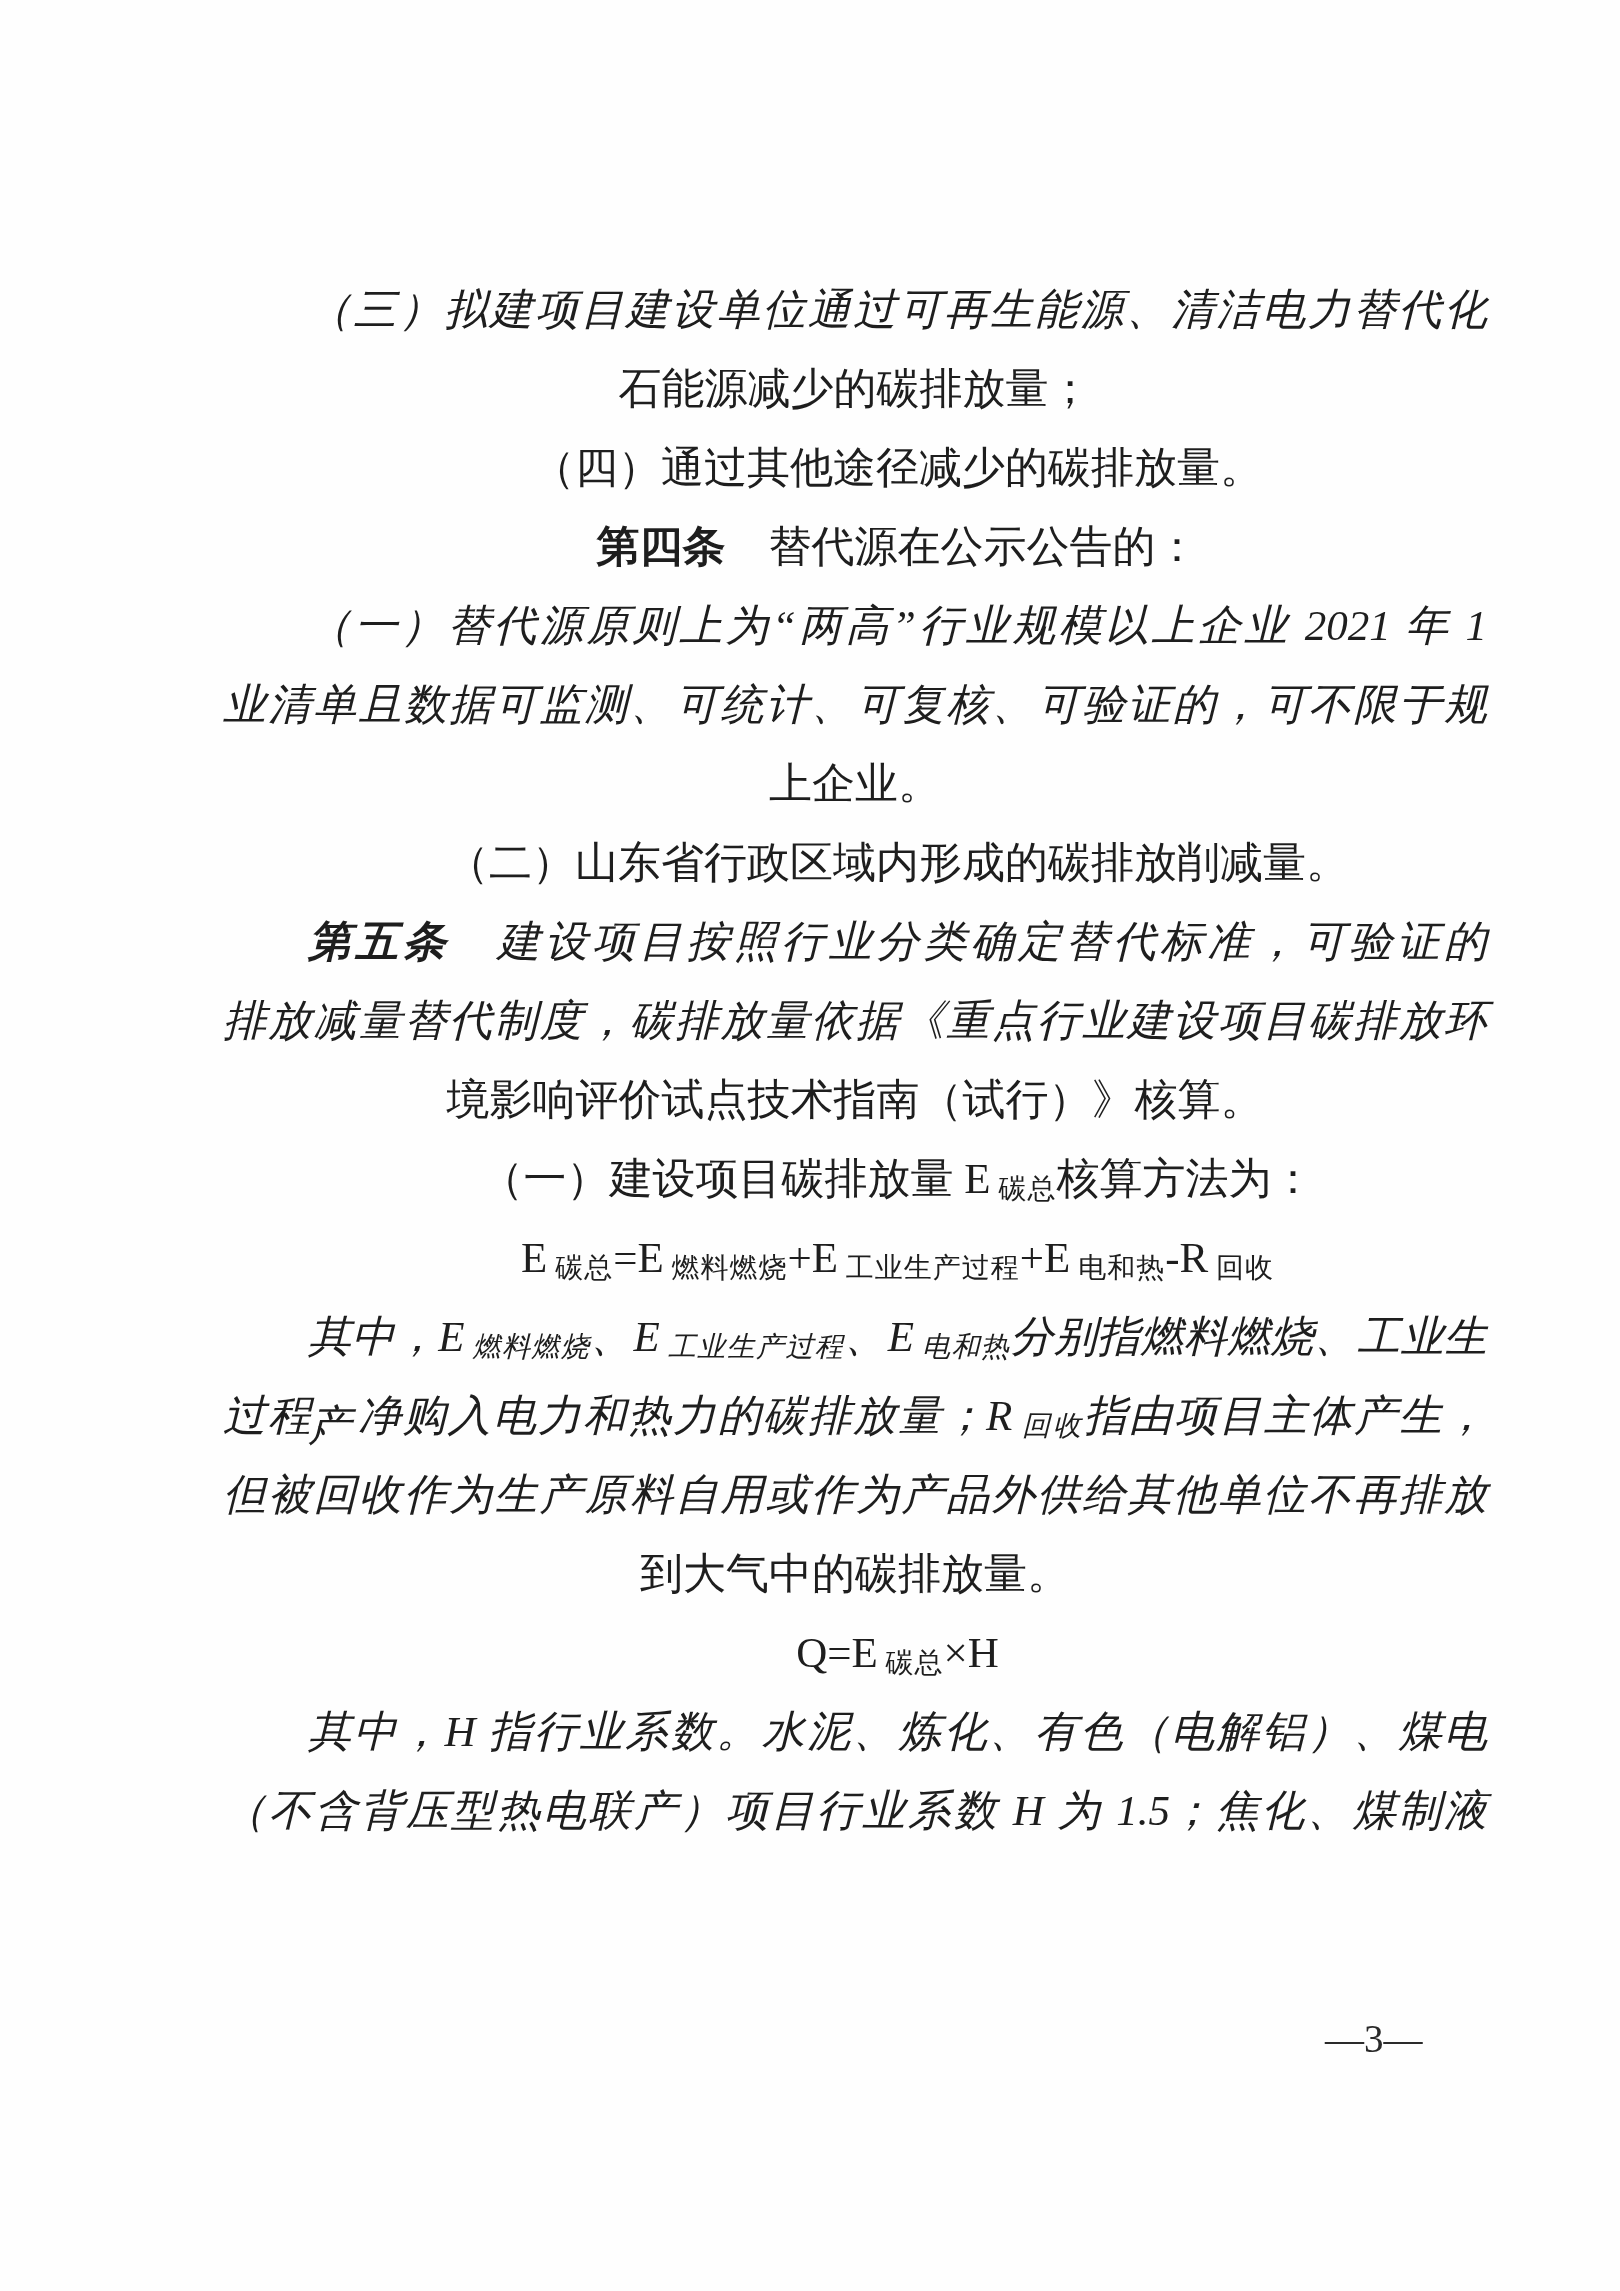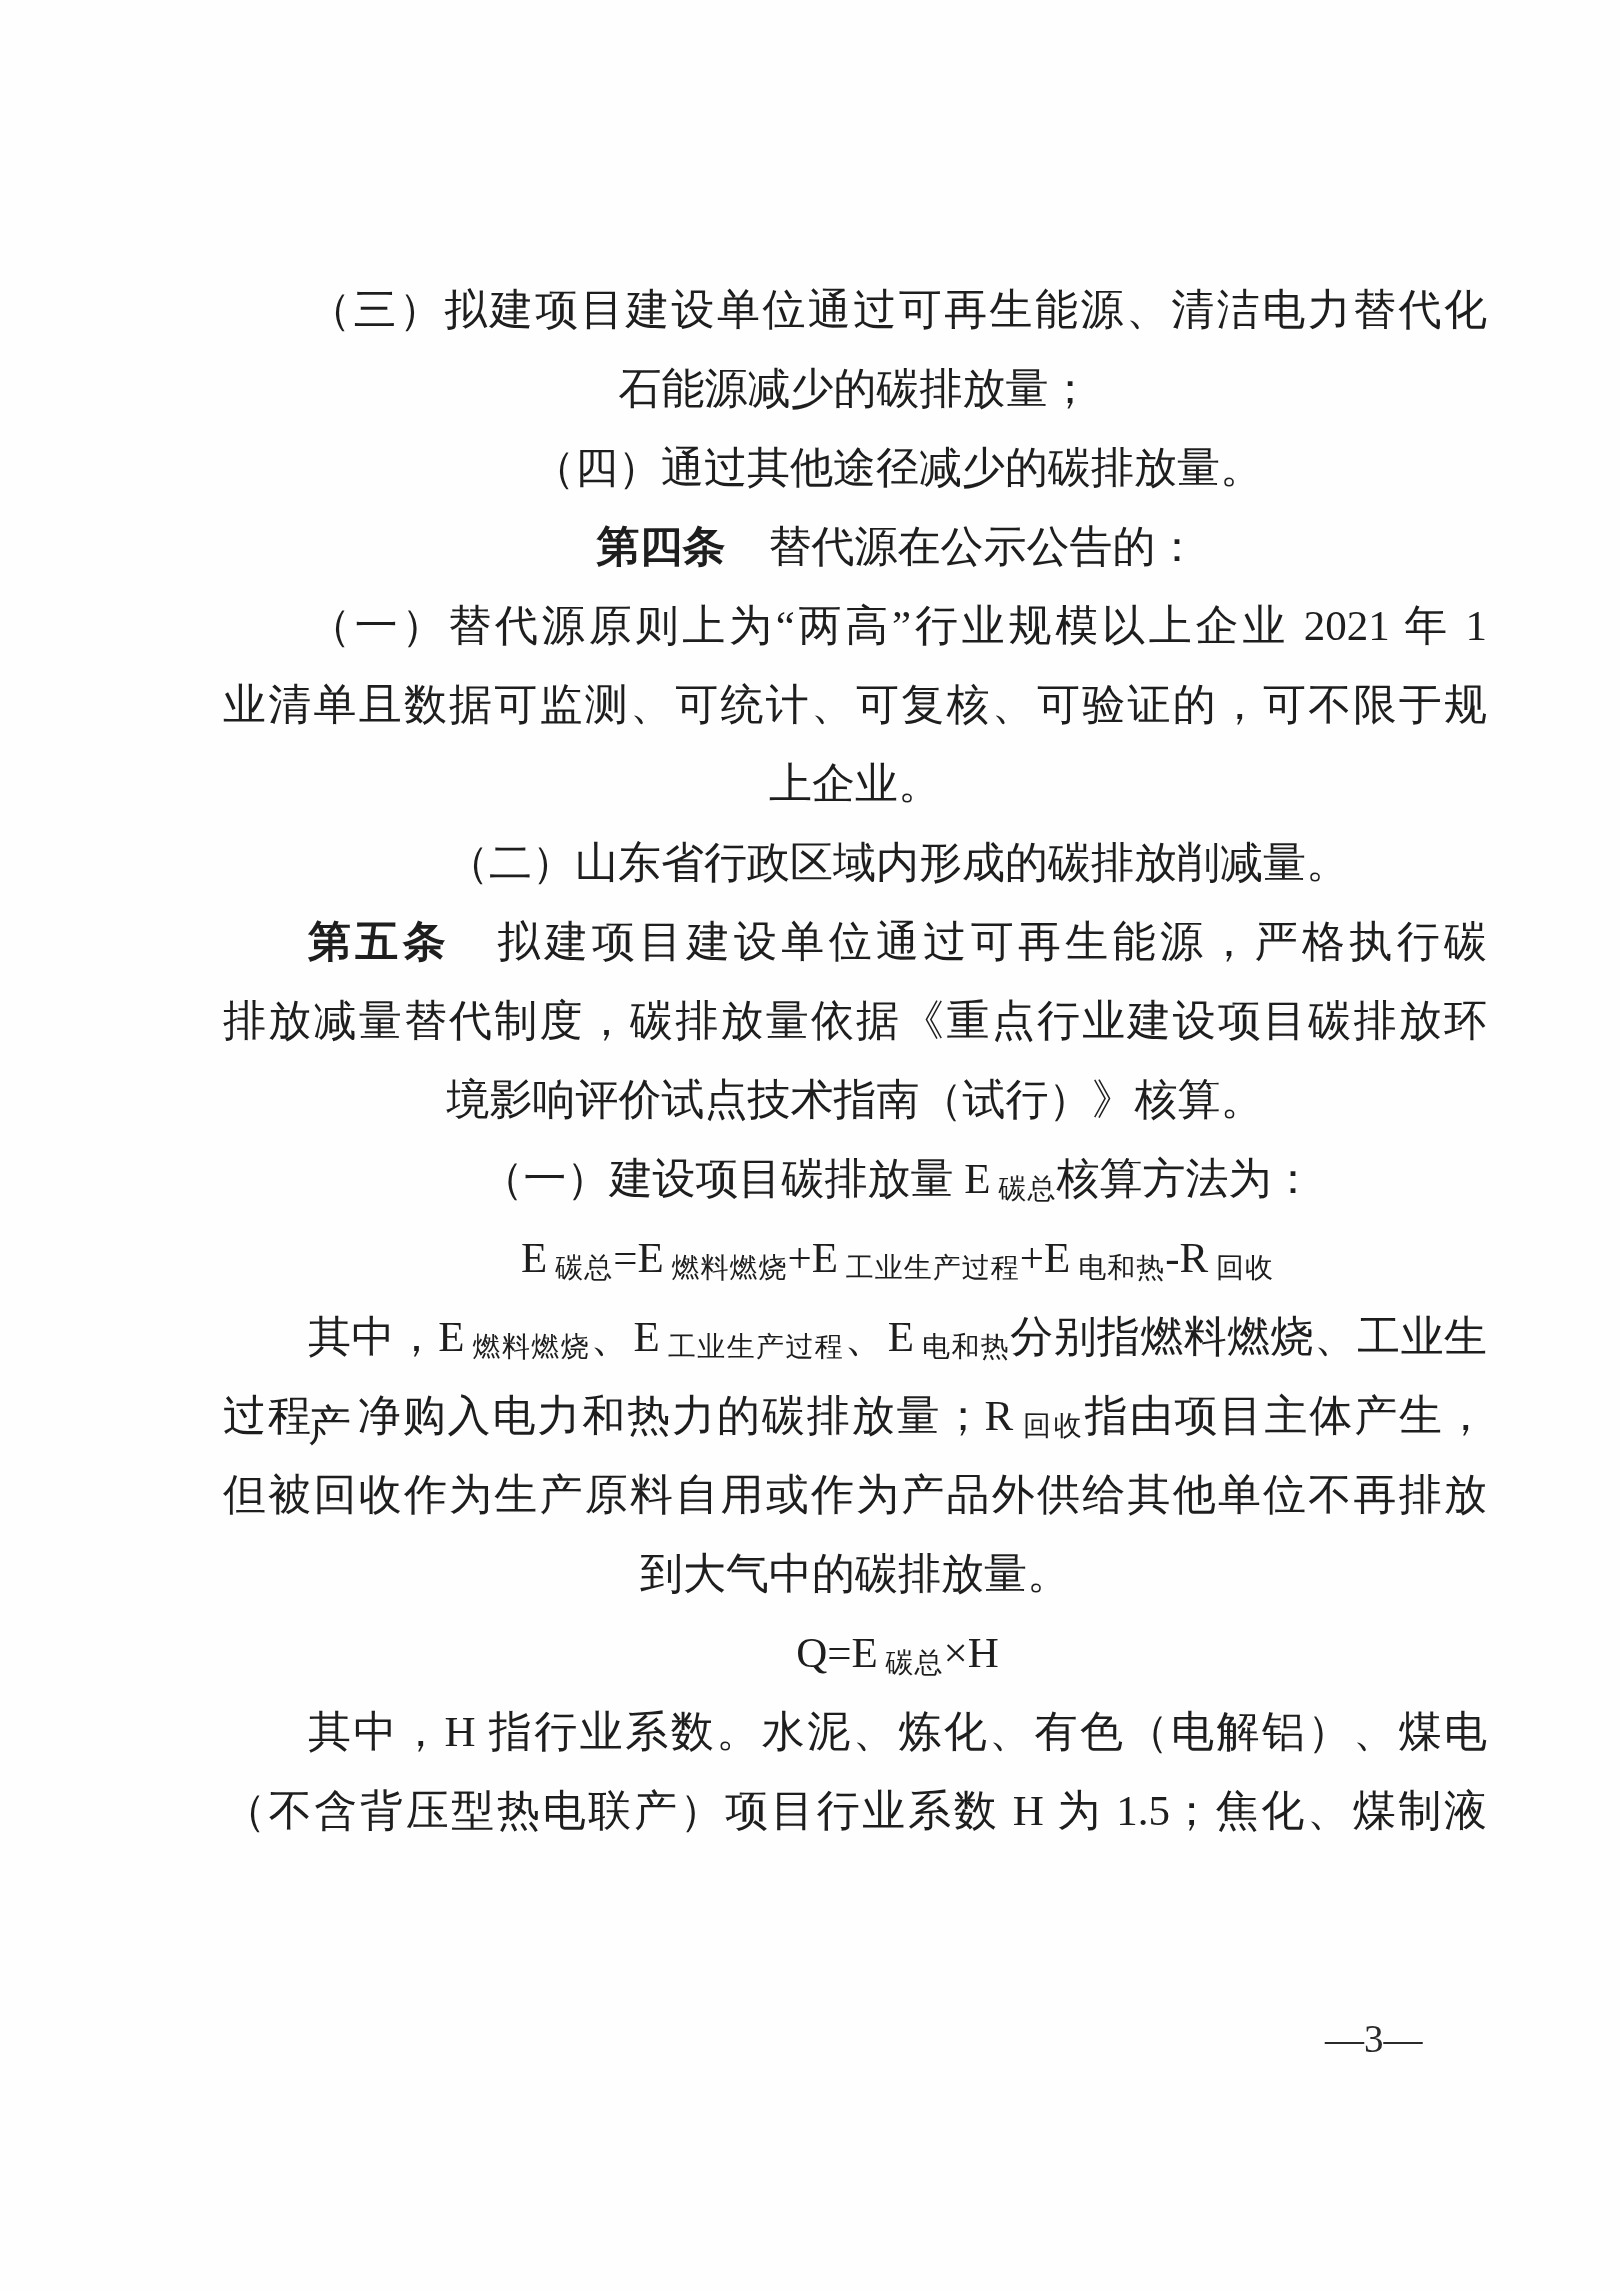--- a/index.html
+++ b/index.html
@@ -15,21 +15,21 @@
     position:absolute;
     left:223px;top:270px;width:1264px;
   }
   .line{
     height:79px;
     line-height:79px;
     font-size:43px;
     text-align:center;
   }
   .line.ind{padding-left:85px;}
-  .line.just{text-align:justify;text-align-last:justify;}
+  .line.just{text-align:justify;text-align-last:justify;font-style:italic;}
   .seg-normal{font-family:"Liberation Serif","DejaVu Serif",serif;}
   .seg-serif{font-family:"Liberation Serif","DejaVu Serif",serif;}
   .seg-bold{
     font-family:"Liberation Sans","DejaVu Sans",sans-serif;
     font-weight:700;
   }
   .seg-sub{
     font-size:28px;
     vertical-align:-4.9px;
     margin-left:7.8px;
@@ -51,21 +51,21 @@
 <div class="page">
   <div class="doc-body">
       <div class="line ind just"><span class="seg-normal">（三）拟建项目建设单位通过可再生能源、清洁电力替代化</span></div>
       <div class="line"><span class="seg-normal">石能源减少的碳排放量；</span></div>
       <div class="line ind"><span class="seg-normal">（四）通过其他途径减少的碳排放量。</span></div>
       <div class="line ind"><span class="seg-bold">第四条</span><span class="seg-normal">　替代源在公示公告的：</span></div>
       <div class="line ind just"><span class="seg-normal">（一）替代源原则上为“两高”行业规模以上企业 2021 年 1</span></div>
       <div class="line just"><span class="seg-normal">业清单且数据可监测、可统计、可复核、可验证的，可不限于规</span></div>
       <div class="line"><span class="seg-normal">上企业。</span></div>
       <div class="line ind"><span class="seg-normal">（二）山东省行政区域内形成的碳排放削减量。</span></div>
-      <div class="line ind just"><span class="seg-bold">第五条</span><span class="seg-normal">　拟建项目建设单位通过可再生能源，严格执行碳</span></div>
+      <div class="line ind just"><span class="seg-bold">第五条</span><span class="seg-normal">　建设项目按照行业分类确定替代标准，可验证的</span></div>
       <div class="line just"><span class="seg-normal">排放减量替代制度，碳排放量依据《重点行业建设项目碳排放环</span></div>
       <div class="line"><span class="seg-normal">境影响评价试点技术指南（试行）》核算。</span></div>
       <div class="line ind"><span class="seg-normal">（一）建设项目碳排放量 </span><span class="seg-serif">E</span><span class="seg-sub">碳总</span><span class="seg-normal">核算方法为：</span></div>
       <div class="line ind"><span class="seg-serif">E</span><span class="seg-sub">碳总</span><span class="seg-serif">=E</span><span class="seg-sub">燃料燃烧</span><span class="seg-serif">+E</span><span class="seg-sub">工业生产过程</span><span class="seg-serif">+E</span><span class="seg-sub">电和热</span><span class="seg-serif">-R</span><span class="seg-sub">回收</span></div>
       <div class="line ind just"><span class="seg-normal">其中，</span><span class="seg-serif">E</span><span class="seg-sub">燃料燃烧</span><span class="seg-normal">、</span><span class="seg-serif">E</span><span class="seg-sub">工业生产过程</span><span class="seg-normal">、</span><span class="seg-serif">E</span><span class="seg-sub">电和热</span><span class="seg-normal">分别指燃料燃烧、工业生产</span></div>
       <div class="line just"><span class="seg-normal">过程、净购入电力和热力的碳排放量；</span><span class="seg-serif">R</span><span class="seg-sub">回收</span><span class="seg-normal">指由项目主体产生，</span></div>
       <div class="line just"><span class="seg-normal">但被回收作为生产原料自用或作为产品外供给其他单位不再排放</span></div>
       <div class="line"><span class="seg-normal">到大气中的碳排放量。</span></div>
       <div class="line ind"><span class="seg-serif">Q=E</span><span class="seg-sub">碳总</span><span class="seg-serif">×H</span></div>
       <div class="line ind just"><span class="seg-normal">其中，H 指行业系数。水泥、炼化、有色（电解铝）、煤电</span></div>

